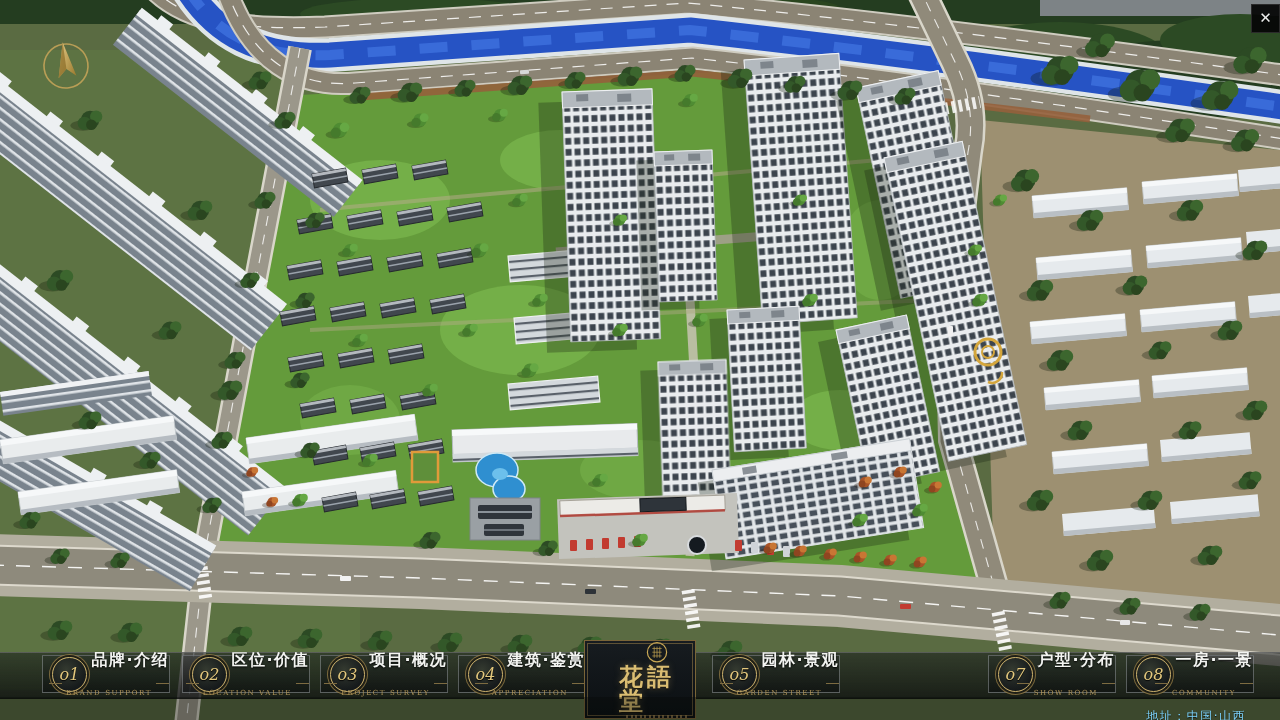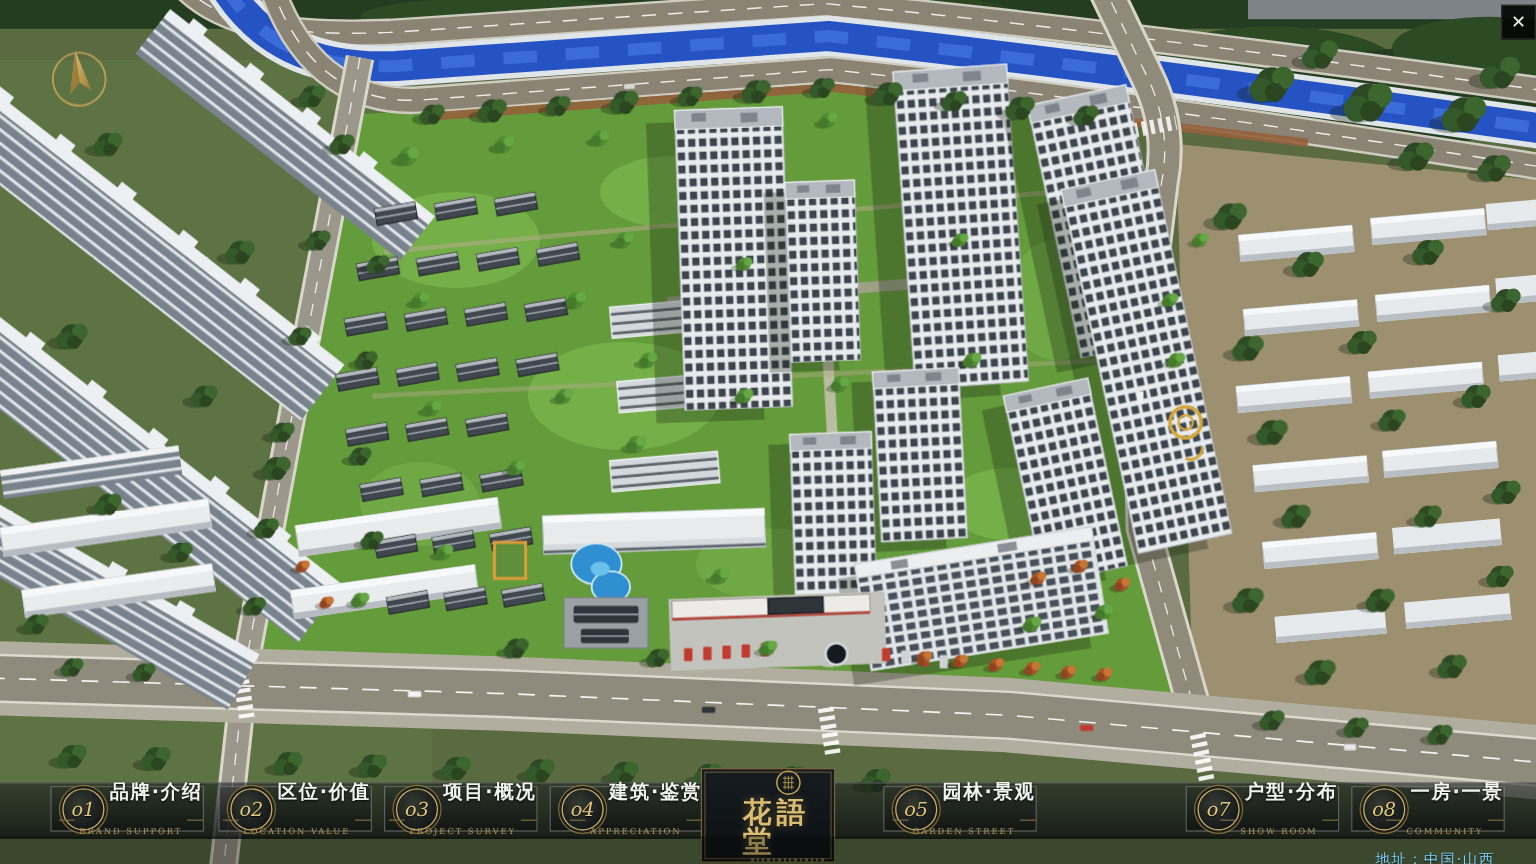--- a/index.html
+++ b/index.html
@@ -674,21 +674,21 @@
     <svg width="26" height="26" viewBox="0 0 24 24">
       <circle cx="12" cy="12" r="10.3" fill="none" stroke="#caa955" stroke-width="1.3"></circle>
       <g stroke="#caa955" stroke-width=".8" opacity=".9">
         <path d="M7,8 h10 M7,12 h10 M7,16 h10 M9,6 v12 M12,6 v12 M15,6 v12"></path>
       </g>
     </svg>
     <div class="logo-title">花語堂</div>
     <div class="logo-subline"></div>
   </div>
 
-  <div class="nav-item" style="left:736px">
+  <div class="nav-item" style="left:712px">
     <div class="medal">
         <span>o5</span>
       </div>
     <div class="nav-texts">
         <div class="zh">园林·景观</div>
       <div class="en">
           <i></i>
           <span>GARDEN STREET</span>
           <i></i>
         </div>

